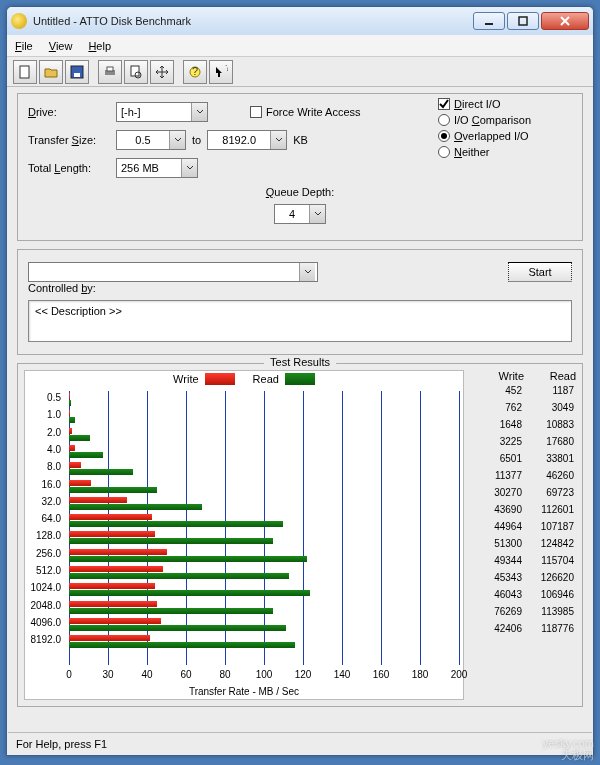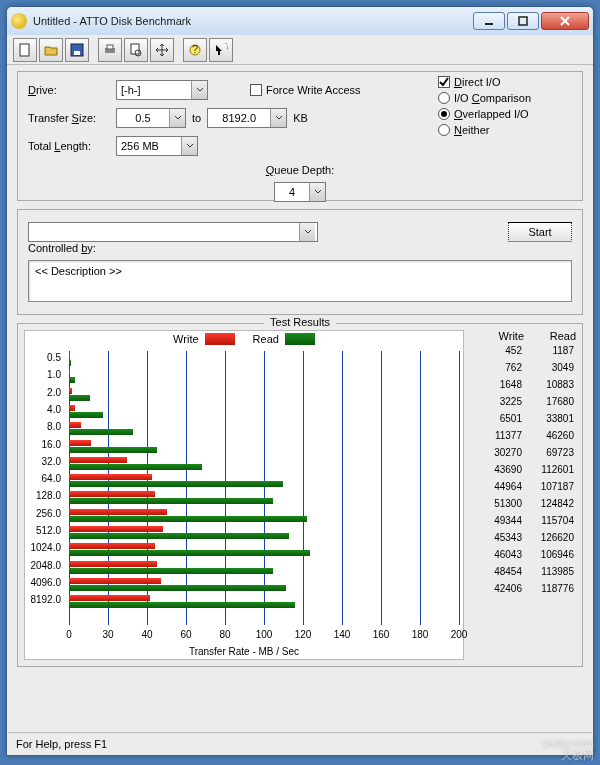--- a/index.html
+++ b/index.html
@@ -85,20 +85,25 @@
         </div>
       <div class="win-btn close">
           <svg viewBox="0 0 10 10">
             <line x1="1" y1="1" x2="9" y2="9" stroke="#fff" stroke-width="2"></line>
             <line x1="9" y1="1" x2="1" y2="9" stroke="#fff" stroke-width="2"></line>
           </svg>
         </div>
     </div>
   </div>
 
+  <div class="menubar">
+    <div class="menu-item"><u>F</u><span>ile</span></div>
+    <div class="menu-item"><u>V</u>iew</div>
+    <div class="menu-item"><u>H</u>elp</div>
+  </div>
 
   <div class="toolbar">
     <div class="tool-btn">
         <svg width="14" height="14" viewBox="0 0 14 14">
           <rect x="2" y="1" width="9" height="12" fill="#fff" stroke="#333"></rect>
         </svg>
       </div>
     <div class="tool-btn">
         <svg width="14" height="14" viewBox="0 0 14 14">
           <path d="M1 4h5l1 1h6v7H1z" fill="#e8c050" stroke="#8a6a10"></path>
@@ -139,21 +144,21 @@
     <div class="tool-btn">
         <svg width="14" height="14" viewBox="0 0 14 14">
           <path d="M2 2l6 6-2 0 0 4-2 0 0-4-2 0z" fill="#000"></path>
           <text x="11" y="6" font-size="8" fill="#333" font-weight="bold">?</text>
         </svg>
       </div>
   </div>
 
   <div class="content">
 
-    <div class="group" style="height:130px;">
+    <div class="group" style="height:148px;">
       <div class="row">
         <span class="lbl"><u>D</u>rive:</span>
         <div class="sel">
           <input style="width: 74px; text-align: left; padding-left: 4px;" value="[-h-]">
           <div class="arrow">
               <svg viewBox="0 0 8 8">
                 <path d="M1 2l3 3 3-3" fill="none" stroke="#333"></path>
               </svg>
             </div>
         </div>
@@ -425,21 +430,21 @@
               </div>
               <div class="num-row">
                 <div>45343</div>
                 <div>126620</div>
               </div>
               <div class="num-row">
                 <div>46043</div>
                 <div>106946</div>
               </div>
               <div class="num-row">
-                <div>48454</div>
+                <div>76269</div>
                 <div>113985</div>
               </div>
               <div class="num-row">
                 <div>42406</div>
                 <div>118776</div>
               </div>
             </div>
         </div>
       </div>
     </div>

